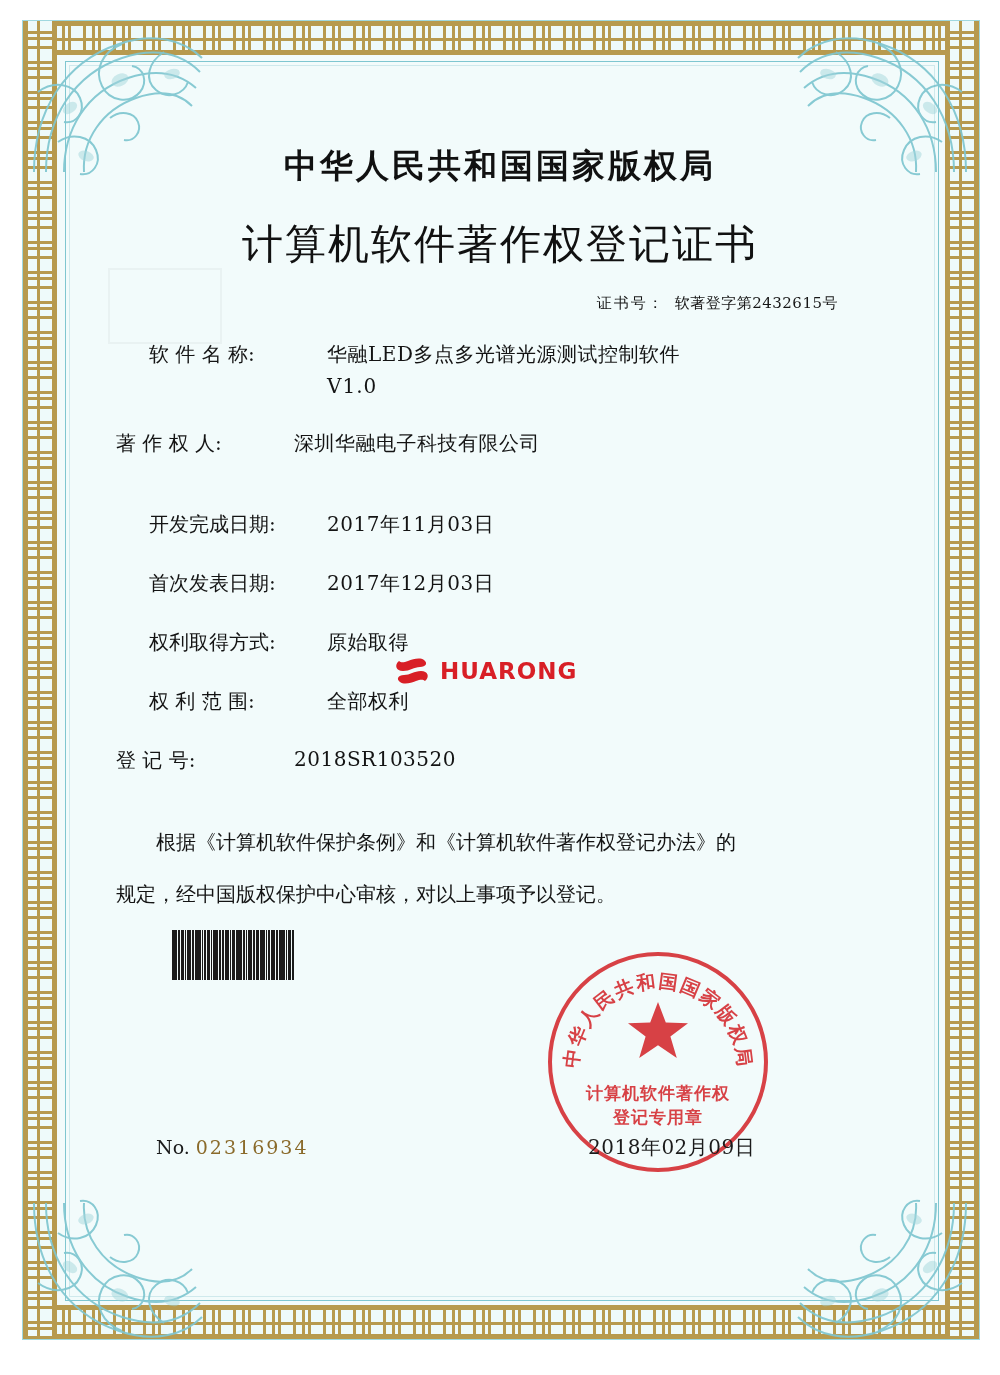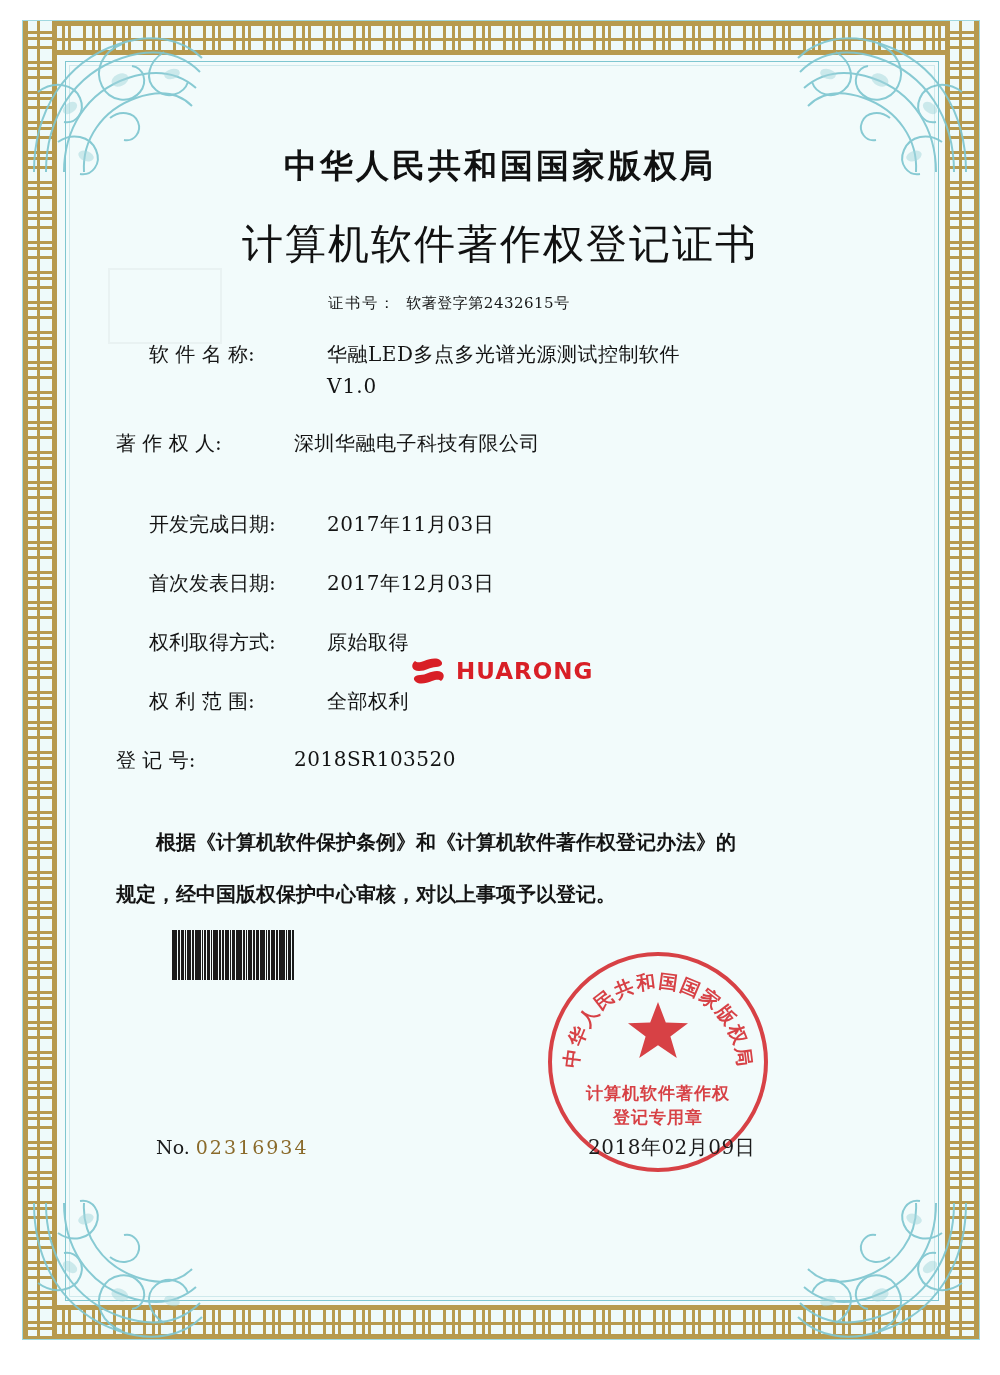--- a/index.html
+++ b/index.html
@@ -126,21 +126,21 @@
   .title-main {
     text-align: center;
     font-family: "DejaVu Serif", serif;
     font-weight: normal;
     font-size: 41px;
     letter-spacing: 2px;
     color: #111111;
     margin-top: 28px;
   }
   .cert-no {
-    text-align: center;
+    text-align: right;
     font-family: "DejaVu Serif", serif;
     font-size: 15px;
     color: #161616;
     margin-top: 22px;
     padding-right: 102px;
     letter-spacing: .5px;
   }
   .cert-no .lbl { letter-spacing: 2px; margin-right: 10px; }
 
   .fields {
@@ -176,28 +176,27 @@
   .row-tall { margin-bottom: 32px; margin-left: 33px; }
 
   .statement {
     margin-top: 42px;
     padding-left: 56px;
     padding-right: 40px;
     font-family: "DejaVu Serif", serif;
     font-size: 20px;
     line-height: 52px;
     color: #141414;
-    font-weight: bold;
   }
   .statement .indent { display: inline-block; width: 40px; }
 
   
   .logo {
     position: absolute;
-    left: 408px;
+    left: 392px;
     top: 654px;
     display: flex;
     align-items: center;
   }
   .logo-mark { width: 40px; height: 34px; }
   .logo-text {
     font-family: "DejaVu Sans", sans-serif;
     font-weight: bold;
     font-size: 23px;
     letter-spacing: 1px;

